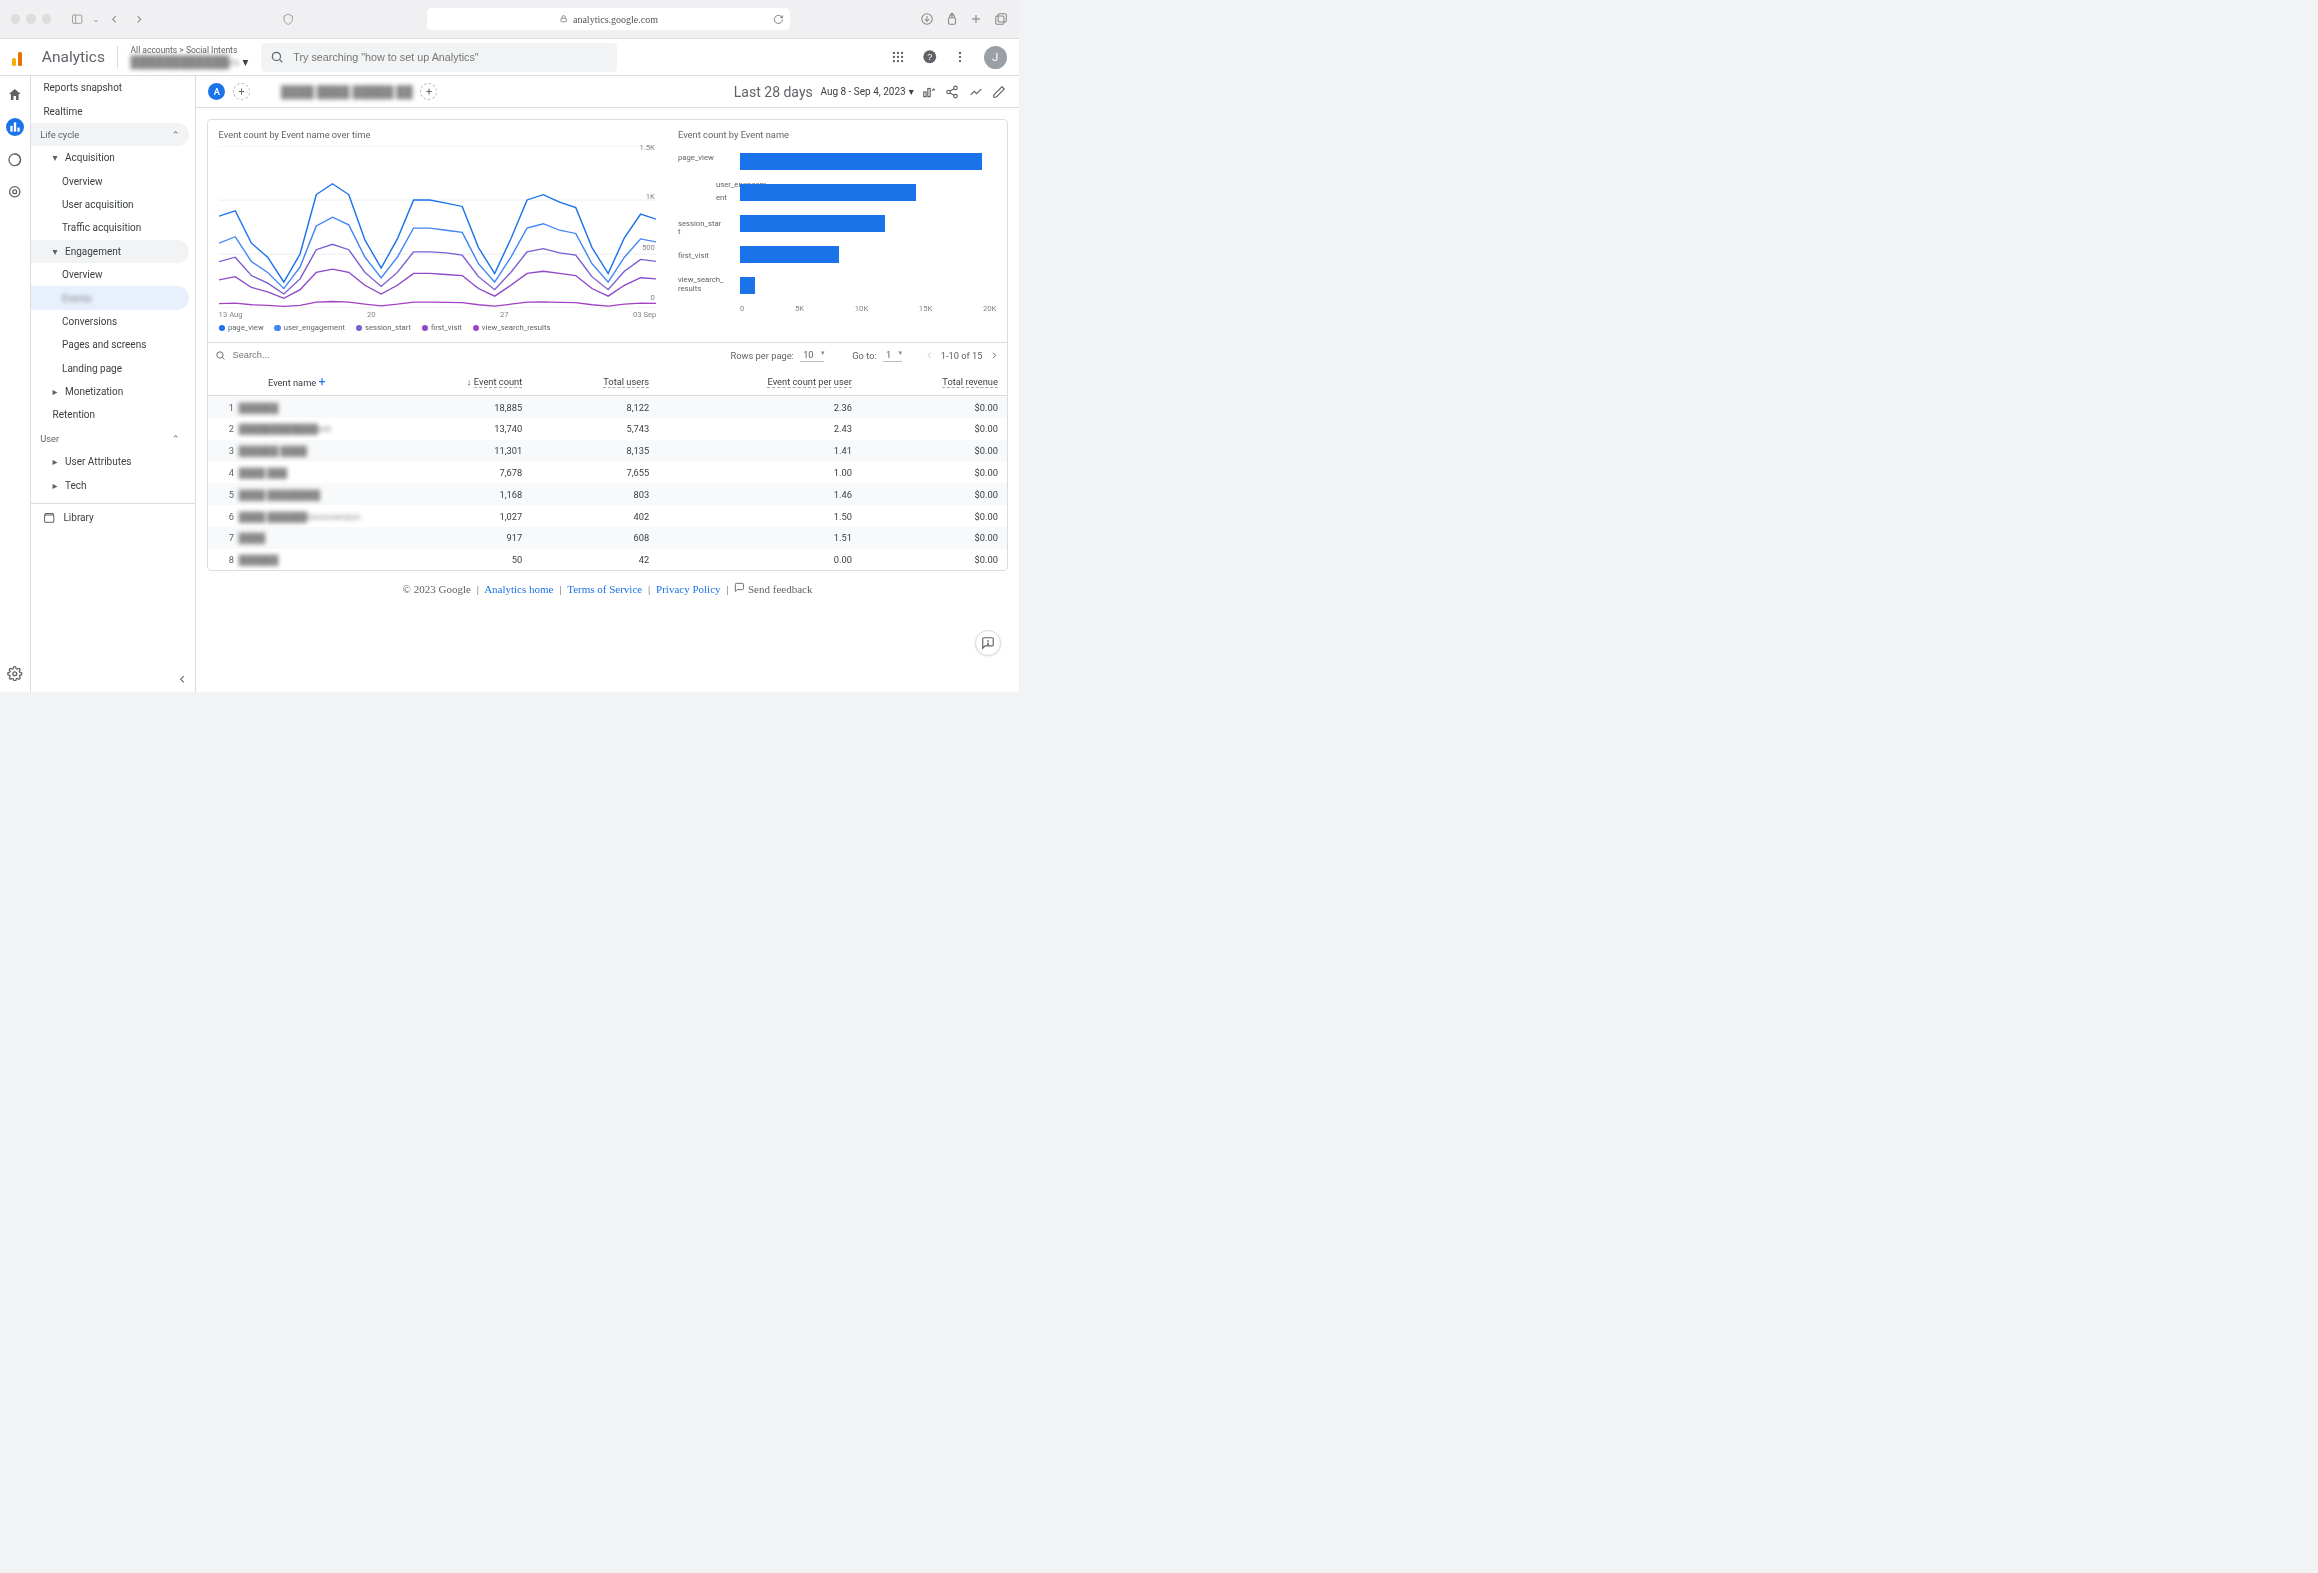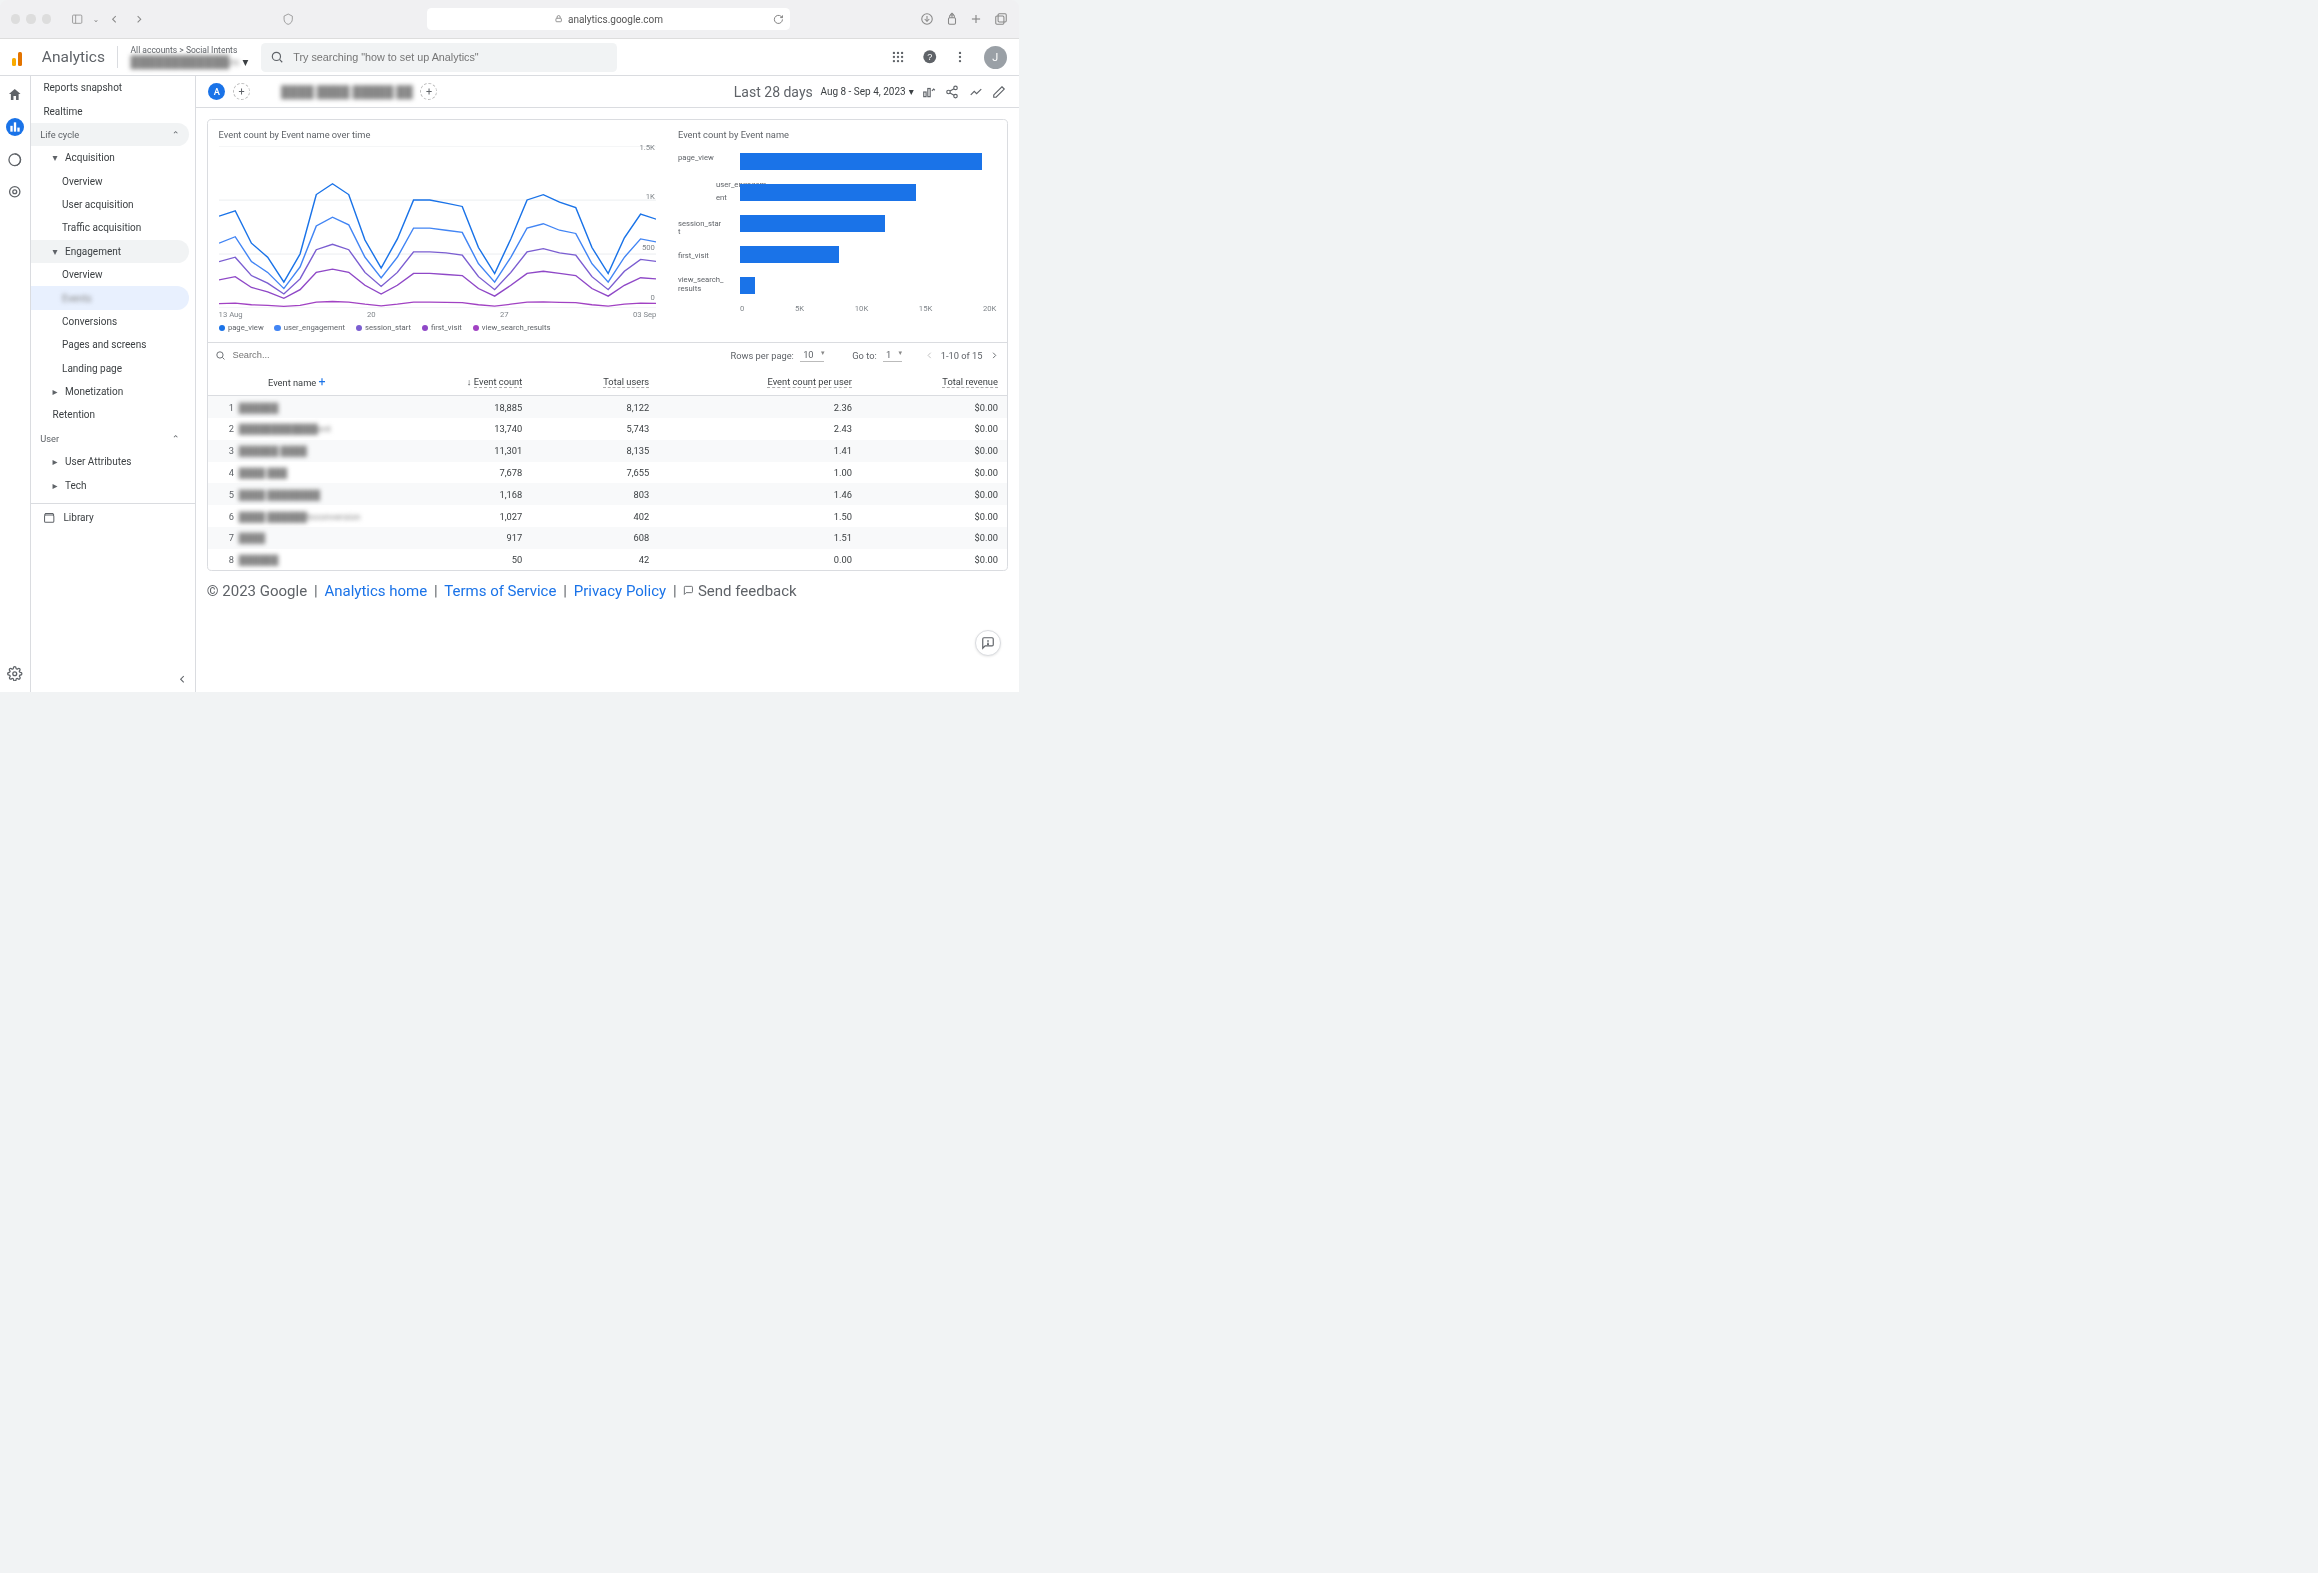--- a/index.html
+++ b/index.html
@@ -25,20 +25,21 @@
     border-radius: 7.7px 7.7px 0 0;
   }
   .traffic-lights { display:flex; gap:6.2px; margin-right:10.8px;}
   .tl { width:9.3px; height:9.3px; border-radius:50%; background:#ddd; }
   .chrome-btn { width:18.5px; height:18.5px; display:flex; align-items:center; justify-content:center; color:#888; border-radius:3.1px;}
   .chrome-btn svg { width:12.4px; height:12.4px; }
   .addr-bar {
     flex:1; margin:0 124px; height:21.6px; background:#fff; border-radius:4.6px;
     display:flex; align-items:center; justify-content:center; gap:4.6px; color:#555; font-size:10px;
     position:relative;
+    font-family:Liberation Serif, serif;
   }
   .addr-bar .refresh { position:absolute; right:6.2px; }
   .chrome-right { display:flex; gap:10.8px; align-items:center; color:#888;}
   
   .app-header {
     height: 37px; background:#fff; border-bottom:0.8px solid #dadce0;
     display:flex; align-items:center; padding:0 12.4px; gap:12.4px;
   }
   .logo-mark {
     width:17px; height:17px; display:inline-flex; align-items:flex-end; gap:1.5px;
@@ -133,21 +134,21 @@
   table.data th:first-child{text-align:left;}
   table.data th .dash{border-bottom:0.8px dashed #aaa;}
   table.data td { text-align:right; padding:5.4px 9.3px; border-bottom:0;}
   table.data td:first-child{text-align:left;}
   table.data tr.totals td{color:#3c4043;}
   table.data tr.totals .sub{font-size:7.7px;color:#80868b;display:block;}
   table.data tbody tr.striped{background:#f8f9fa;}
   .event-link{color:#1a73e8;}
   .plus-col{color:#1a73e8;font-size:12.4px;}
   .footer-bar{
-    text-align:left;font-size:15px;color:#5f6368;padding:10.8px 0;
+    text-align:center;font-size:11px;color:#5f6368;padding:10.8px 0;font-family:Liberation Serif, serif;
   }
   .footer-bar a{color:#1a73e8;text-decoration:none;}
   .footer-bar .sep{color:#5f6368;margin:0 3.1px;}
   .feedback-fab{
     position:absolute; right:18.5px; bottom:36px; width:26px;height:26px;border-radius:50%;
     background:#fff;border:0.8px solid #dadce0;display:flex;align-items:center;justify-content:center;color:#5f6368;
     box-shadow:0 0.8px 2.3px rgba(0,0,0,0.1);
   }
   .ico{display:inline-flex;}
   svg{display:block;}

